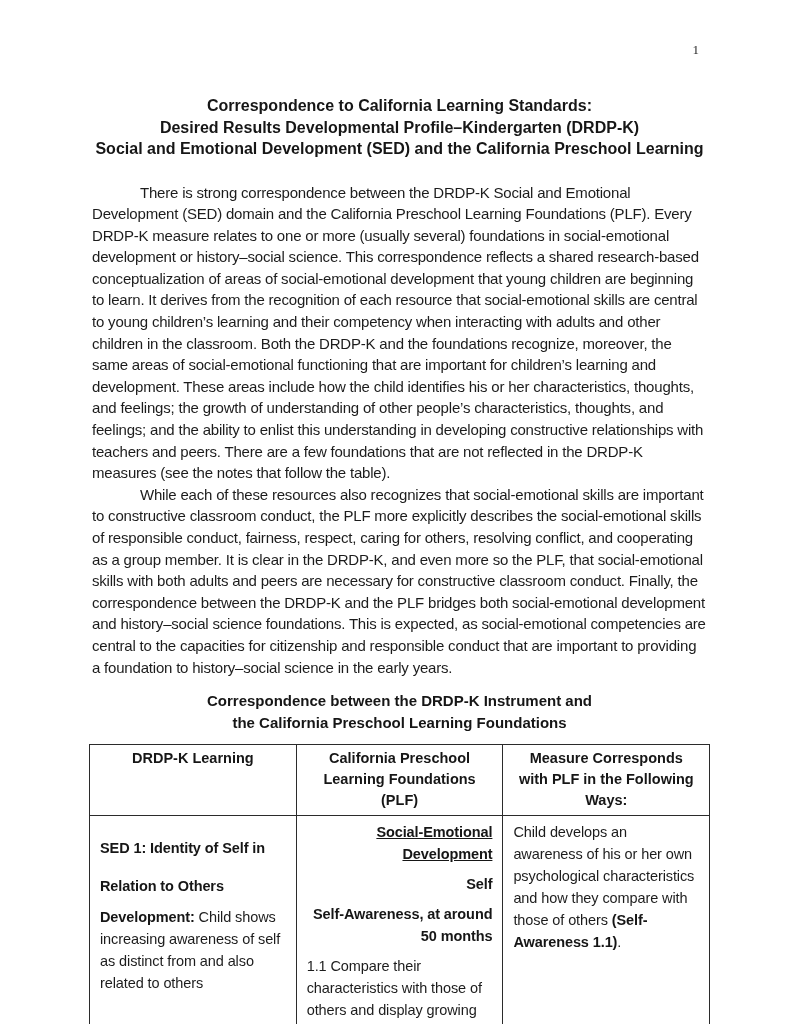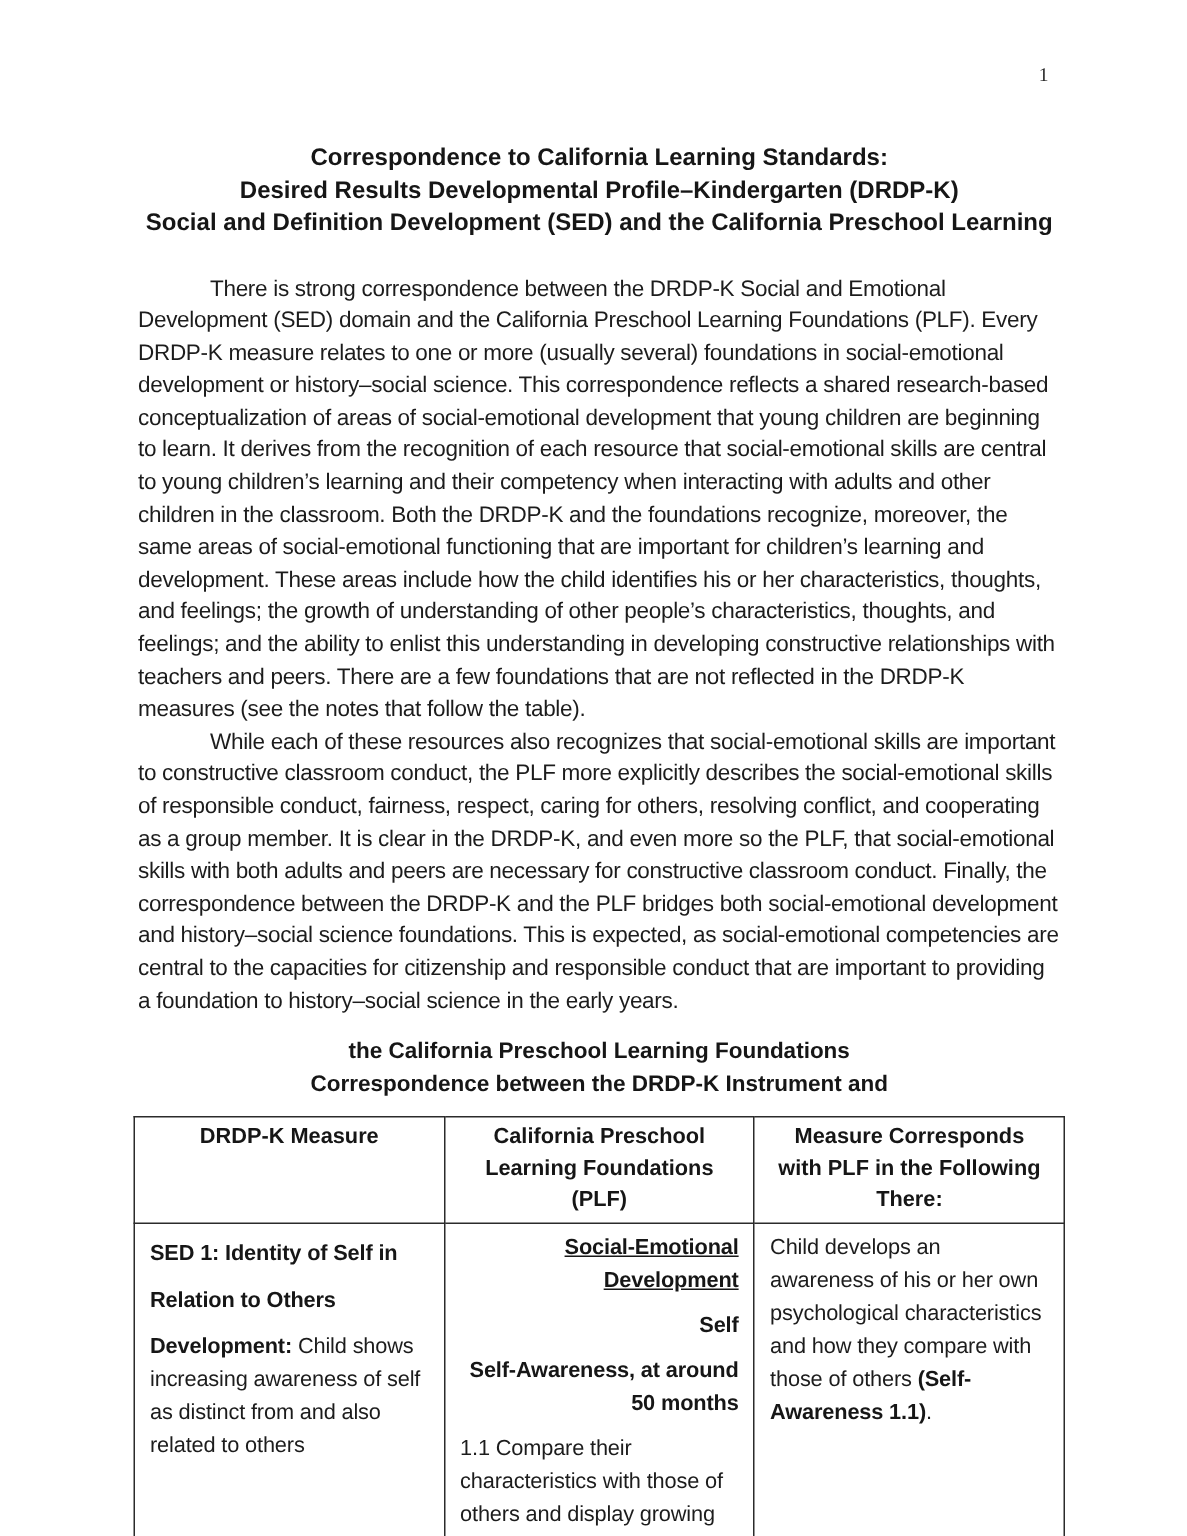--- a/index.html
+++ b/index.html
@@ -89,55 +89,55 @@
   }
   td .cell-p {
     margin: 0 0 8px 0;
   }
   td .cell-p:last-child {
     margin-bottom: 0;
   }
   .bold { font-weight: bold; color: #161616; text-align: right; }
   .underlined { text-decoration: underline; }
   .measure-title-line {
-    margin: 4px 0 9px 0;
+    margin: 16px 0 9px 0;
     font-weight: bold;
     color: #161616;
   }
   .definition-para {
     margin: 26px 0 0 0;
   }
 </style>
 </head>
 <body>
 
 <div class="page">
 
   <div class="page-number">1</div>
 
   <div class="doc-title">
     <div>Correspondence to California Learning Standards:</div>
     <div>Desired Results Developmental Profile–Kindergarten (DRDP-K)</div>
-    <div>Social and Definition Development (SED) and the California Preschool Learning</div>
+    <div>Social and Emotional Development (SED) and the California Preschool Learning</div>
   </div>
 
   <p class="body-para first">There is strong correspondence between the DRDP-K Social and Emotional Development (SED) domain and the California Preschool Learning Foundations (PLF). Every DRDP-K measure relates to one or more (usually several) foundations in social-emotional development or history–social science. This correspondence reflects a shared research-based conceptualization of areas of social-emotional development that young children are beginning to learn. It derives from the recognition of each resource that social-emotional skills are central to young children’s learning and their competency when interacting with adults and other children in the classroom. Both the DRDP-K and the foundations recognize, moreover, the same areas of social-emotional functioning that are important for children’s learning and development. These areas include how the child identifies his or her characteristics, thoughts, and feelings; the growth of understanding of other people’s characteristics, thoughts, and feelings; and the ability to enlist this understanding in developing constructive relationships with teachers and peers. There are a few foundations that are not reflected in the DRDP-K measures (see the notes that follow the table).</p>
   <p class="body-para">While each of these resources also recognizes that social-emotional skills are important to constructive classroom conduct, the PLF more explicitly describes the social-emotional skills of responsible conduct, fairness, respect, caring for others, resolving conflict, and cooperating as a group member. It is clear in the DRDP-K, and even more so the PLF, that social-emotional skills with both adults and peers are necessary for constructive classroom conduct. Finally, the correspondence between the DRDP-K and the PLF bridges both social-emotional development and history–social science foundations. This is expected, as social-emotional competencies are central to the capacities for citizenship and responsible conduct that are important to providing a foundation to history–social science in the early years.</p>
 
   <div class="table-caption">
+    <div>Correspondence between the DRDP-K Instrument and</div>
     <div>the California Preschool Learning Foundations</div>
-    <div>Correspondence between the DRDP-K Instrument and</div>
   </div>
 
   <table class="corr-table">
     <thead>
       <tr>
-        <th>DRDP-K Measure</th>
+        <th>DRDP-K Learning</th>
         <th>California Preschool Learning Foundations (PLF)</th>
-        <th>Measure Corresponds with PLF in the Following There:</th>
+        <th>Measure Corresponds with PLF in the Following Ways:</th>
       </tr>
     </thead>
     <tbody>
       <tr>
         <td>
           <p class="measure-title-line">SED 1: Identity of Self in</p>
           <p class="measure-title-line">Relation to Others</p>
           <p class="cell-p definition-para"><span class="bold">Development:</span><span> Child shows increasing awareness of self as distinct from and also related to others</span></p>
         </td>
         <td>

